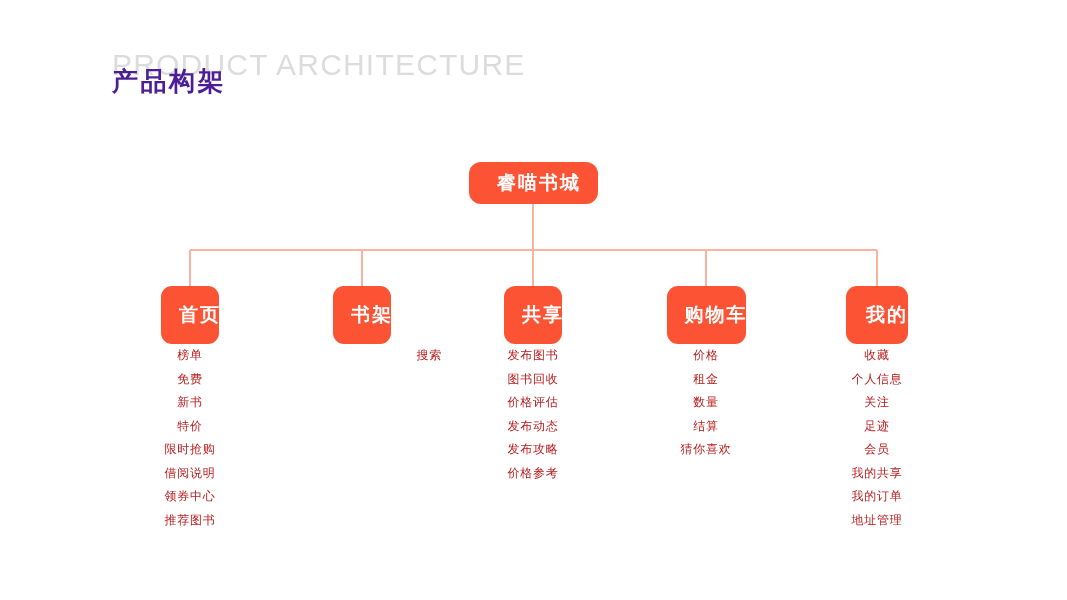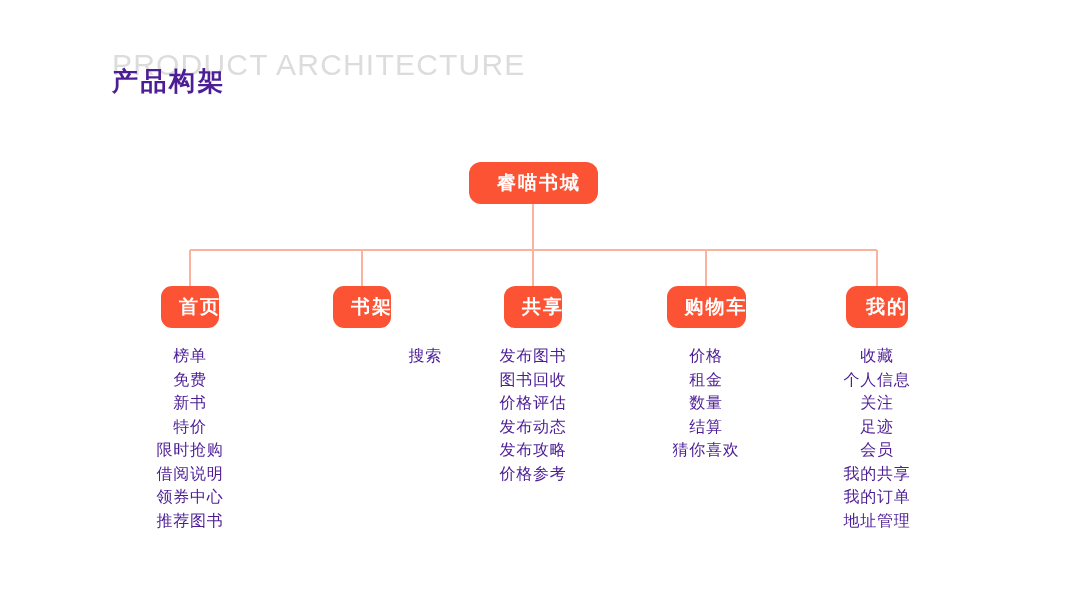--- a/index.html
+++ b/index.html
@@ -89,34 +89,34 @@
     top: 162px;
     left: 469px;
     width: 129px;
     height: 42px;
     font-size: 19px;
     letter-spacing: 2px;
     padding-left: 11px;
   }
   .node-l2 {
     top: 286px;
-    height: 42px;
+    height: 58px;
     font-size: 19px;
     letter-spacing: 2px;
     border-radius: 11px;
     padding-left: 20px;
   }
 
   
   .leaf-list {
     position: absolute;
     top: 344px;
     text-align: center;
-    color: #4c1d95;
-    font-size: 16px;
+    color: #b91c1c;
+    font-size: 12px;
     line-height: 23.5px;
     letter-spacing: 0.8px;
     white-space: nowrap;
   }
   .leaf-item {
     display: block;
   }
 </style>
 </head>
 <body>

